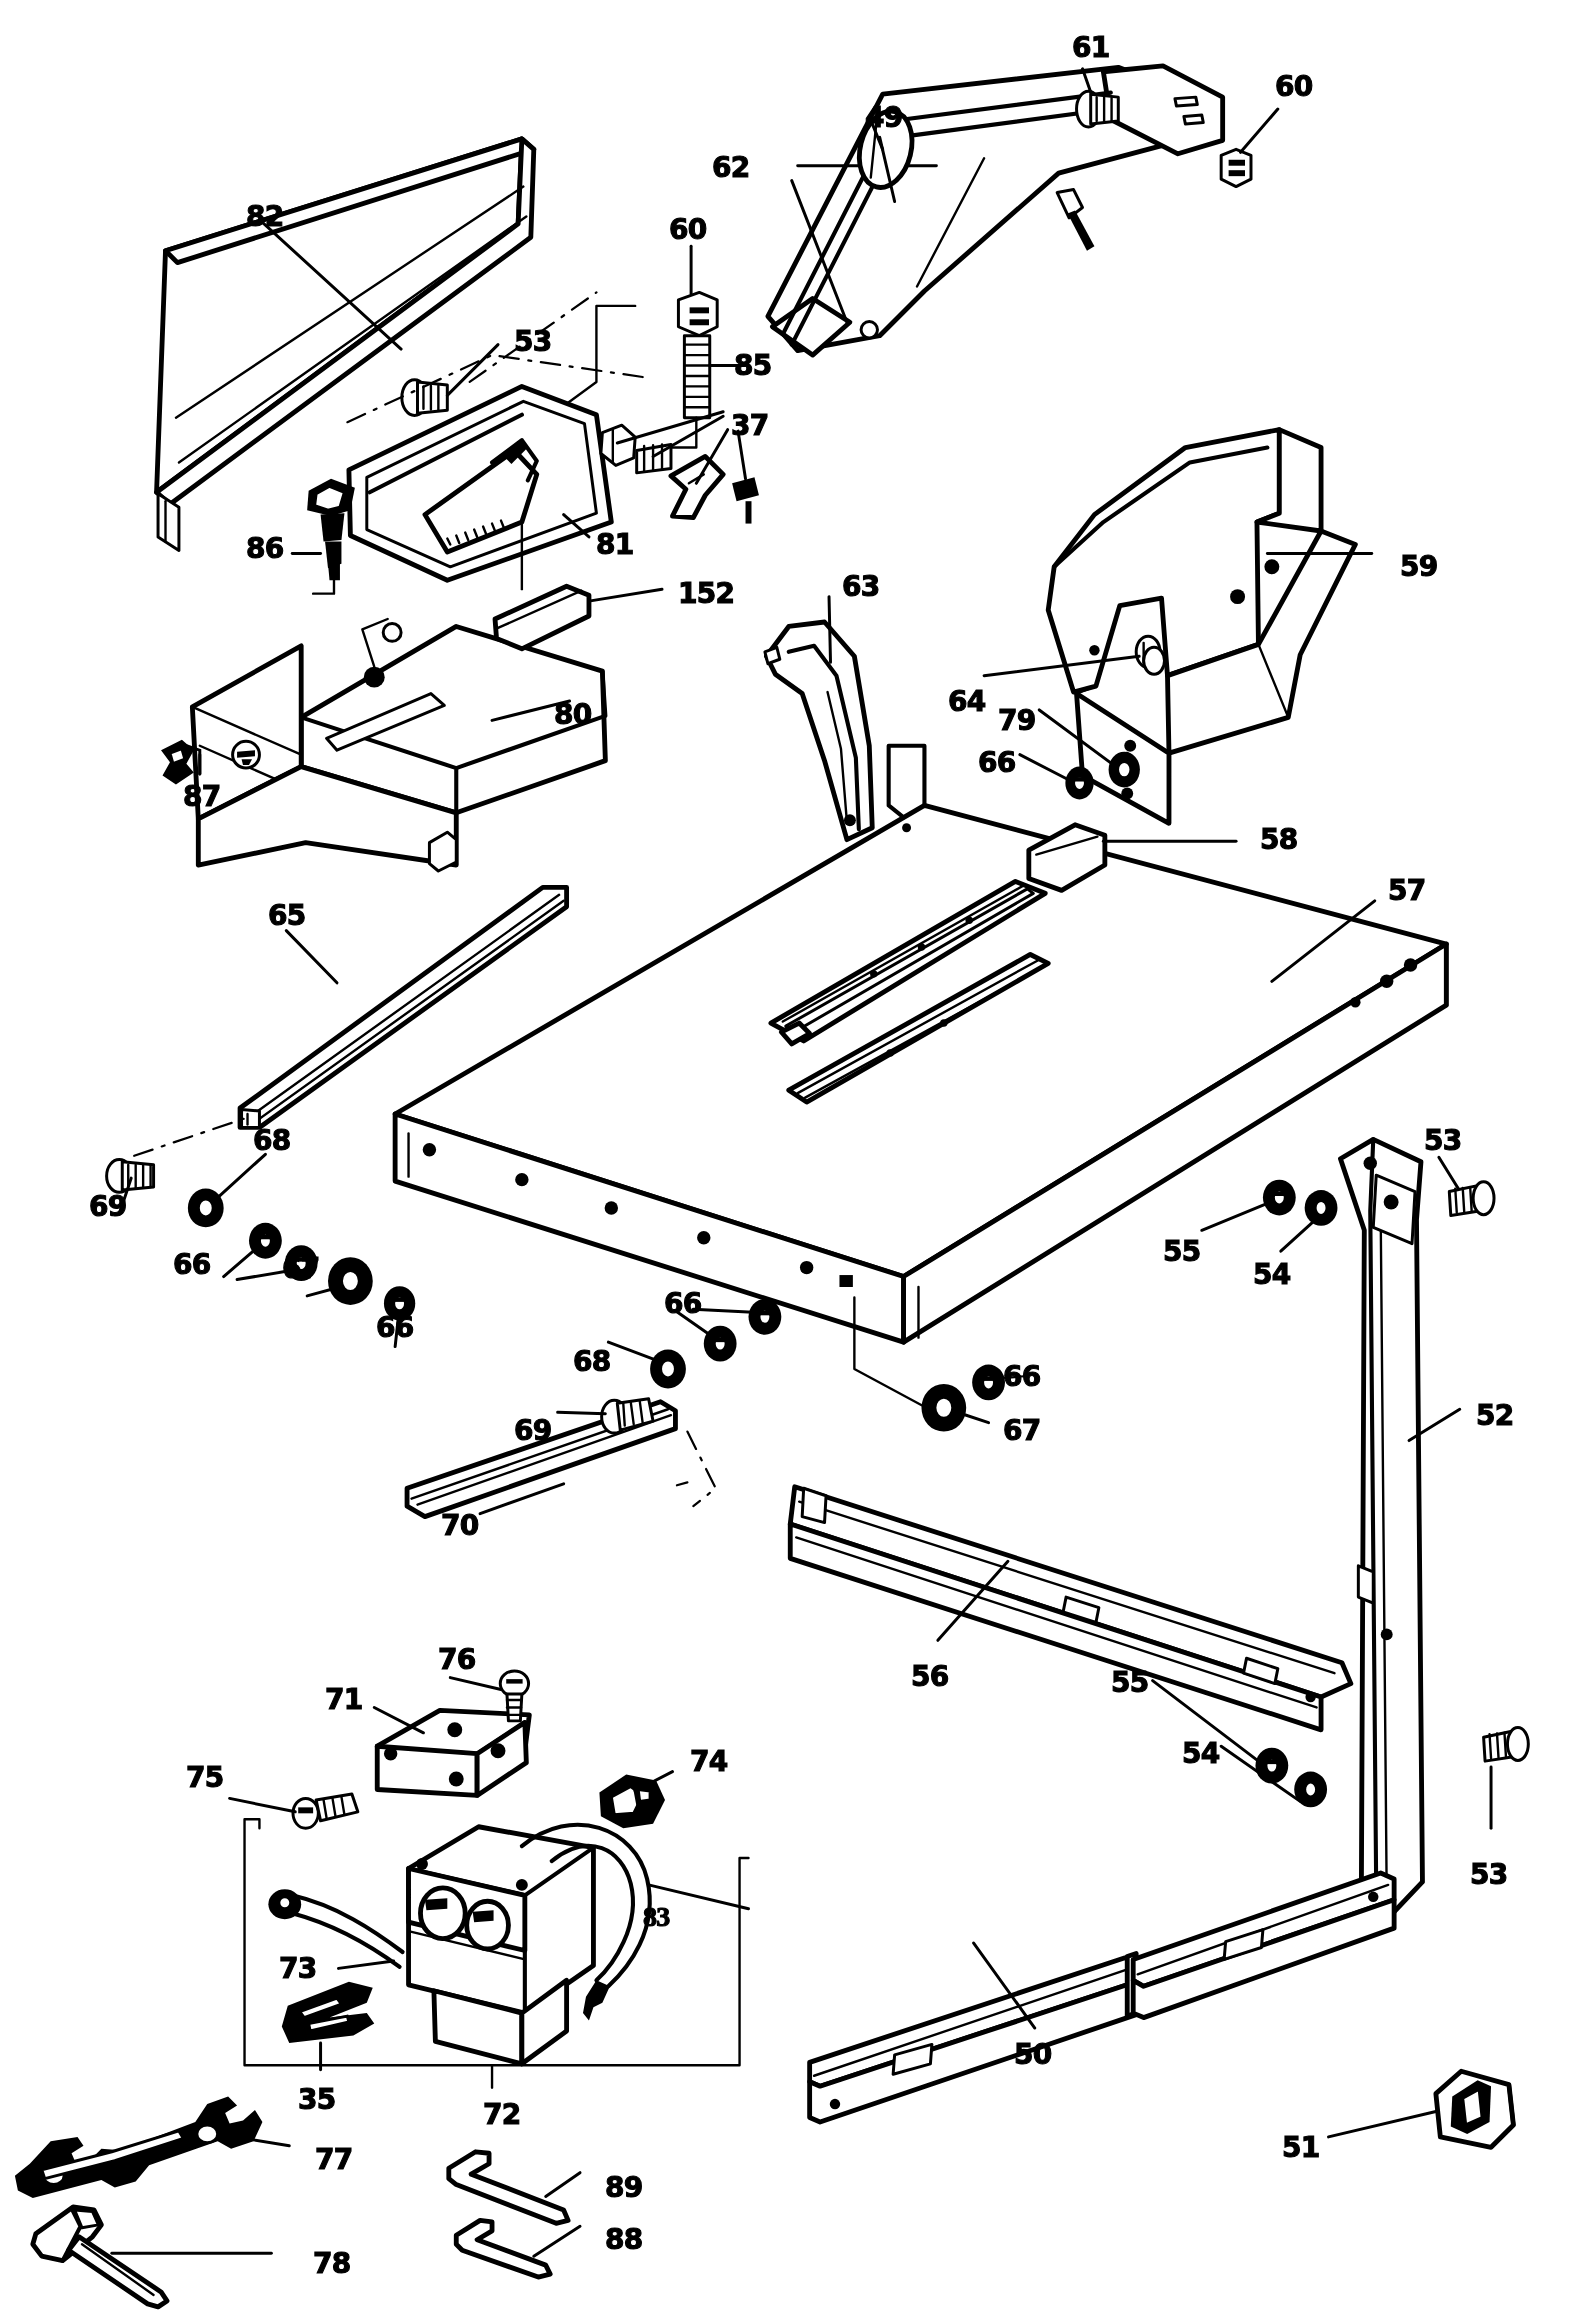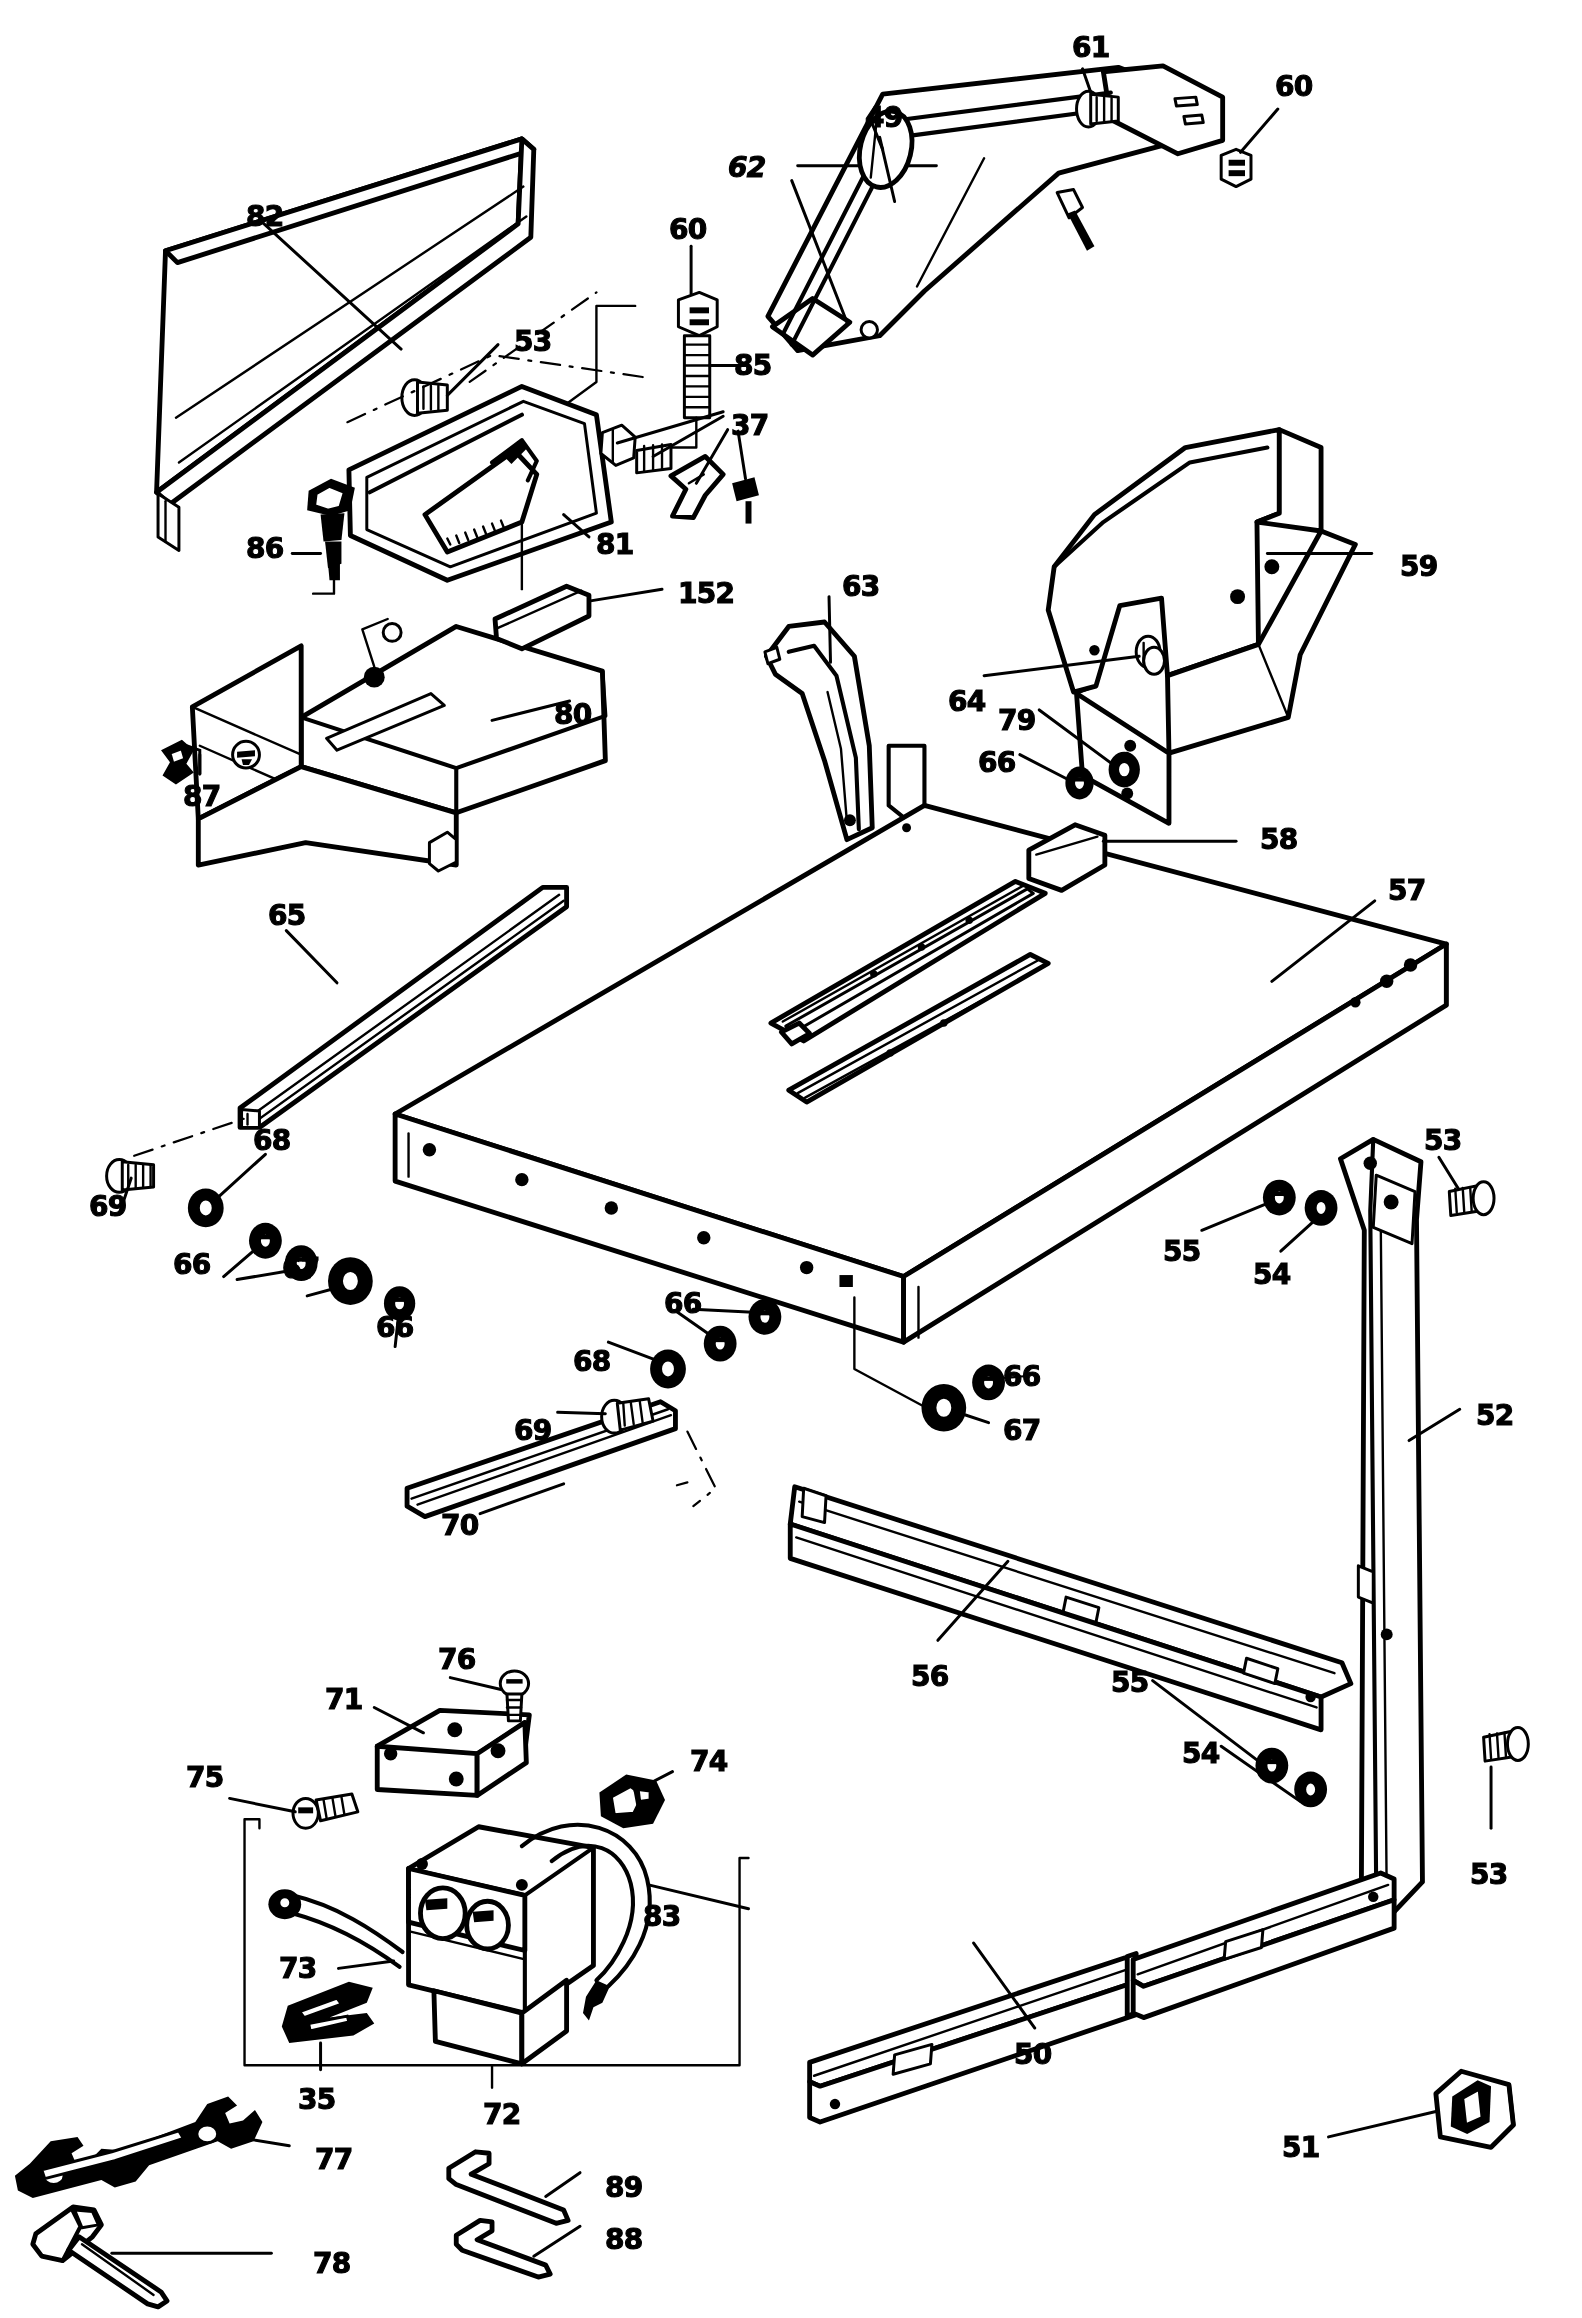--- a/index.html
+++ b/index.html
@@ -568,21 +568,21 @@
 <div class="callout" style="left:246px;top:203px;">82</div>
 <div class="callout" style="left:514px;top:328px;">53</div>
 <div class="callout" style="left:669px;top:216px;">60</div>
 <div class="callout" style="left:734px;top:352px;">85</div>
 <div class="callout" style="left:731px;top:412px;">37</div>
 <div class="callout" style="left:246px;top:535px;">86</div>
 <div class="callout" style="left:596px;top:531px;">81</div>
 <div class="callout" style="left:865px;top:104px;">49</div>
 <div class="callout" style="left:1072px;top:34px;">61</div>
 <div class="callout" style="left:1275px;top:73px;">60</div>
-<div class="callout" style="left:728px;top:154px;font-style:italic;">62</div>
+<div class="callout" style="left:712px;top:154px;">62</div>
 <div class="callout" style="left:678px;top:580px;">152</div>
 <div class="callout" style="left:554px;top:701px;">80</div>
 <div class="callout" style="left:183px;top:783px;">87</div>
 <div class="callout" style="left:842px;top:573px;">63</div>
 <div class="callout" style="left:1400px;top:553px;">59</div>
 <div class="callout" style="left:948px;top:688px;">64</div>
 <div class="callout" style="left:998px;top:707px;">79</div>
 <div class="callout" style="left:978px;top:749px;">66</div>
 <div class="callout" style="left:1260px;top:826px;">58</div>
 <div class="callout" style="left:1388px;top:877px;">57</div>
@@ -605,21 +605,21 @@
 <div class="callout" style="left:911px;top:1663px;">56</div>
 <div class="callout" style="left:1111px;top:1669px;">55</div>
 <div class="callout" style="left:1182px;top:1740px;">54</div>
 <div class="callout" style="left:1470px;top:1861px;">53</div>
 <div class="callout" style="left:1014px;top:2041px;">50</div>
 <div class="callout" style="left:1282px;top:2134px;">51</div>
 <div class="callout" style="left:438px;top:1646px;">76</div>
 <div class="callout" style="left:325px;top:1686px;">71</div>
 <div class="callout" style="left:690px;top:1748px;">74</div>
 <div class="callout" style="left:186px;top:1764px;">75</div>
-<div class="callout" style="left:643px;top:1903px;">83</div>
+<div class="callout" style="left:643px;top:1903px;font-family:Liberation Serif, serif;">83</div>
 <div class="callout" style="left:279px;top:1955px;">73</div>
 <div class="callout" style="left:298px;top:2086px;">35</div>
 <div class="callout" style="left:483px;top:2101px;">72</div>
 <div class="callout" style="left:315px;top:2146px;text-align:center;">77</div>
 <div class="callout" style="left:605px;top:2174px;">89</div>
 <div class="callout" style="left:605px;top:2226px;">88</div>
 <div class="callout" style="left:313px;top:2250px;">78</div>
 
 </div>
 

